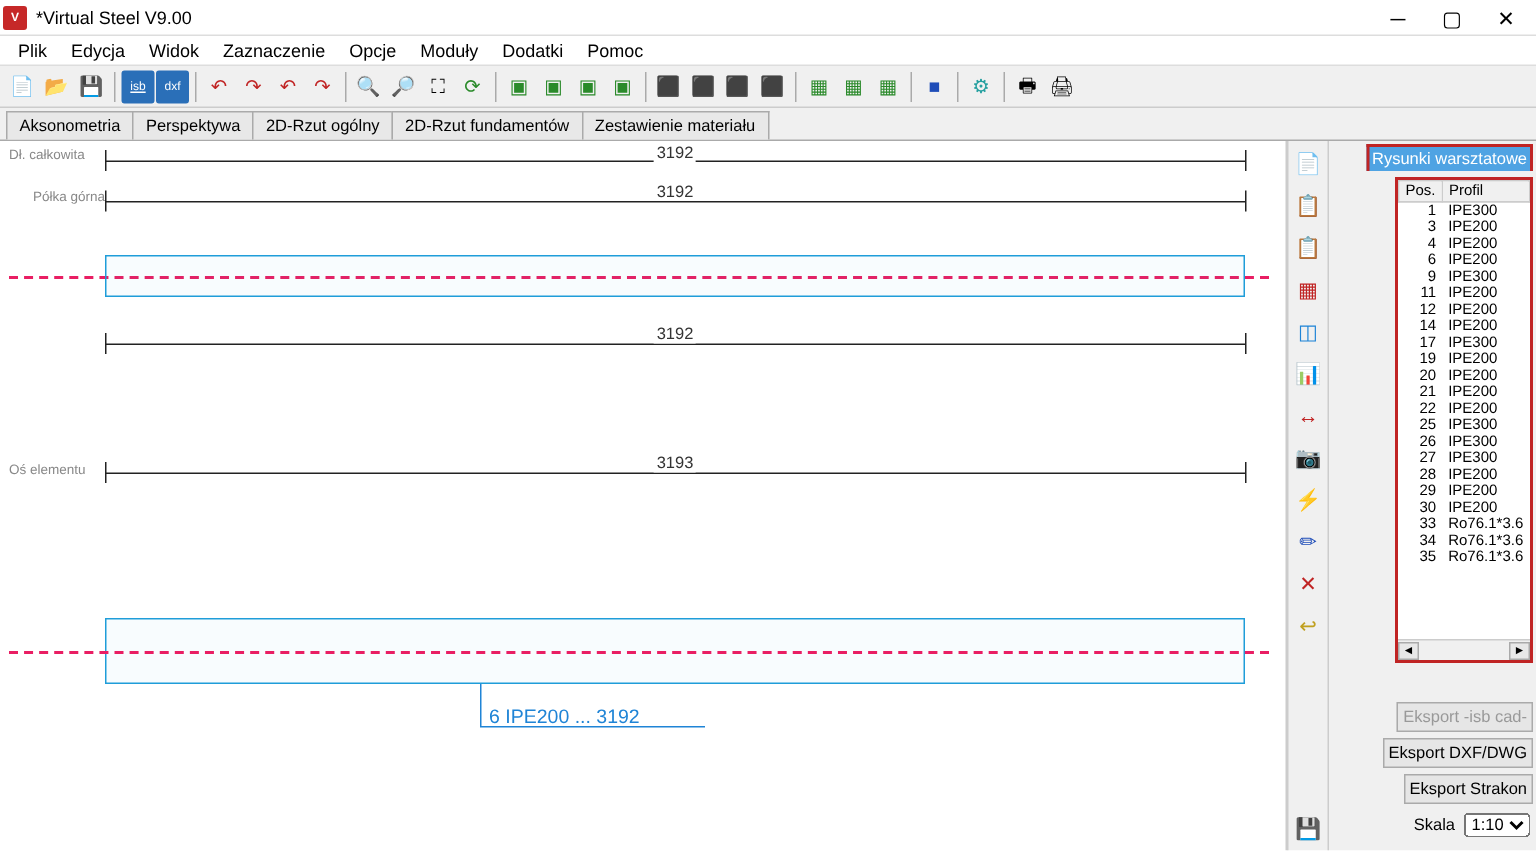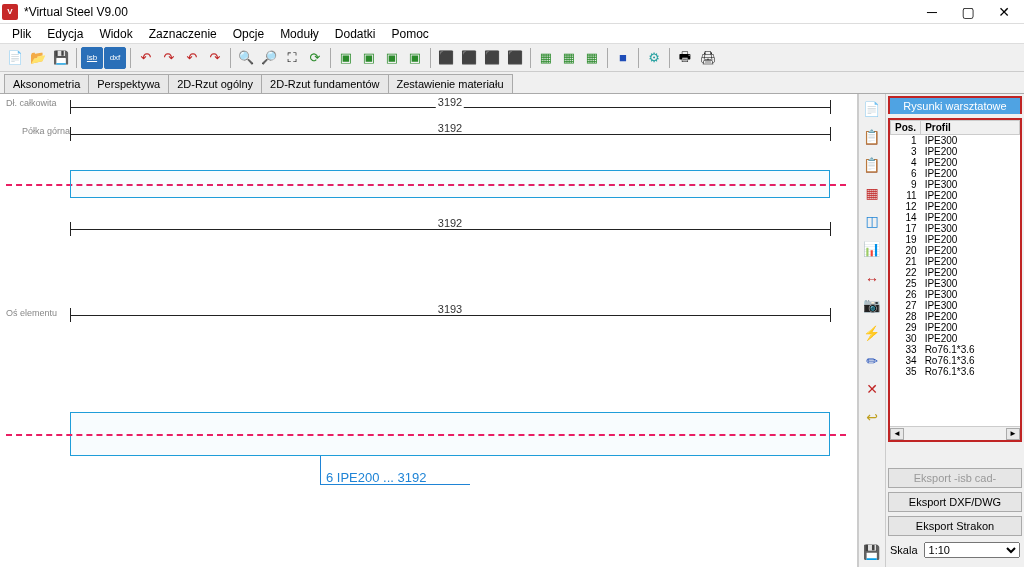--- a/index.html
+++ b/index.html
@@ -41,25 +41,25 @@
 
 .callout-line1 { position: absolute; width: 1px; background: #1f84d6; }
 .callout-line2 { position: absolute; height: 1px; background: #1f84d6; }
 .callout-text { position: absolute; color: #1f84d6; font-size: 13px; }
 
 
 .vstrip { width: 28px; background: #f0f0f0; border-left: 1px solid #ccc; border-right: 1px solid #ccc; display: flex; flex-direction: column; align-items: center; padding: 4px 0; gap: 6px; }
 .vstrip .vbtn { width: 22px; height: 22px; display: flex; align-items: center; justify-content: center; font-size: 14px; cursor: default; border: 1px solid transparent; border-radius: 2px; }
 
 
-.rpanel { width: 138px; background: #f0f0f0; display: flex; flex-direction: column; padding: 2px; gap: 4px; }
+.rpanel { width: 138px; background: #f0f0f0; display: flex; flex-direction: column; padding: 2px; gap: 4px; align-items: flex-end; }
 .rpanel .panel-header { background: #4fa3e3; color: #fff; text-align: center; font-size: 11px; padding: 2px; border: 2px solid #c02424; border-bottom: none;}
 .rpanel .listwrap { flex: 0 0 auto; border: 2px solid #c02424; background: #fff; height: 324px; overflow: hidden; position: relative; }
 .rpanel table { width: 100%; border-collapse: collapse; font-size: 10px; }
-.rpanel th { background: #f0f0f0; border: 1px solid #ccc; text-align: left; padding: 1px 4px; font-weight: bold; position: sticky; top: 0;}
+.rpanel th { background: #f0f0f0; border: 1px solid #ccc; text-align: left; padding: 1px 4px; font-weight: normal; position: sticky; top: 0;}
 .rpanel td { padding: 0 4px; white-space: nowrap; }
 .rpanel td.pos { text-align: right; width: 28px; }
 .rpanel .hscroll { position: absolute; bottom: 0; left: 0; right: 0; height: 14px; background: #f0f0f0; border-top: 1px solid #ccc; display: flex; align-items: center; }
 .rpanel .hscroll .arrow { width: 14px; height: 12px; border: 1px solid #aaa; background: #e8e8e8; display: flex; align-items: center; justify-content: center; font-size: 8px;}
 .rpanel .hscroll .track { flex: 1; height: 12px; }
 
 .rpanel .btn { background: #e6e6e6; border: 1px solid #aaa; padding: 3px; text-align: center; font-size: 11px; cursor: default; }
 .rpanel .btn.disabled { color: #999; }
 .rpanel .scale-row { display: flex; align-items: center; gap: 6px; padding: 2px; }
 .rpanel select { flex: 1; font-size: 11px; }

